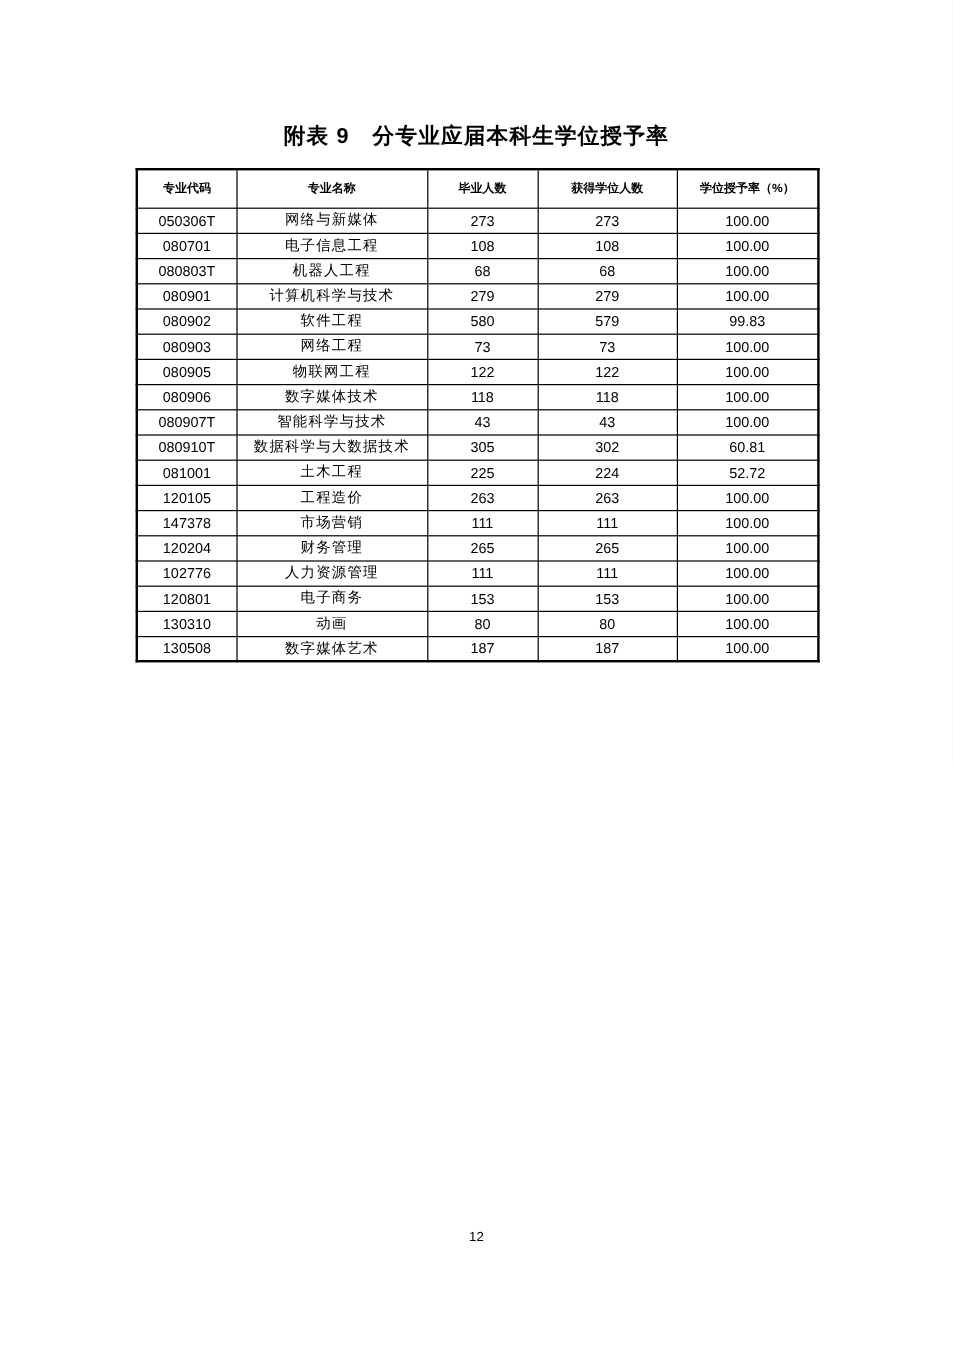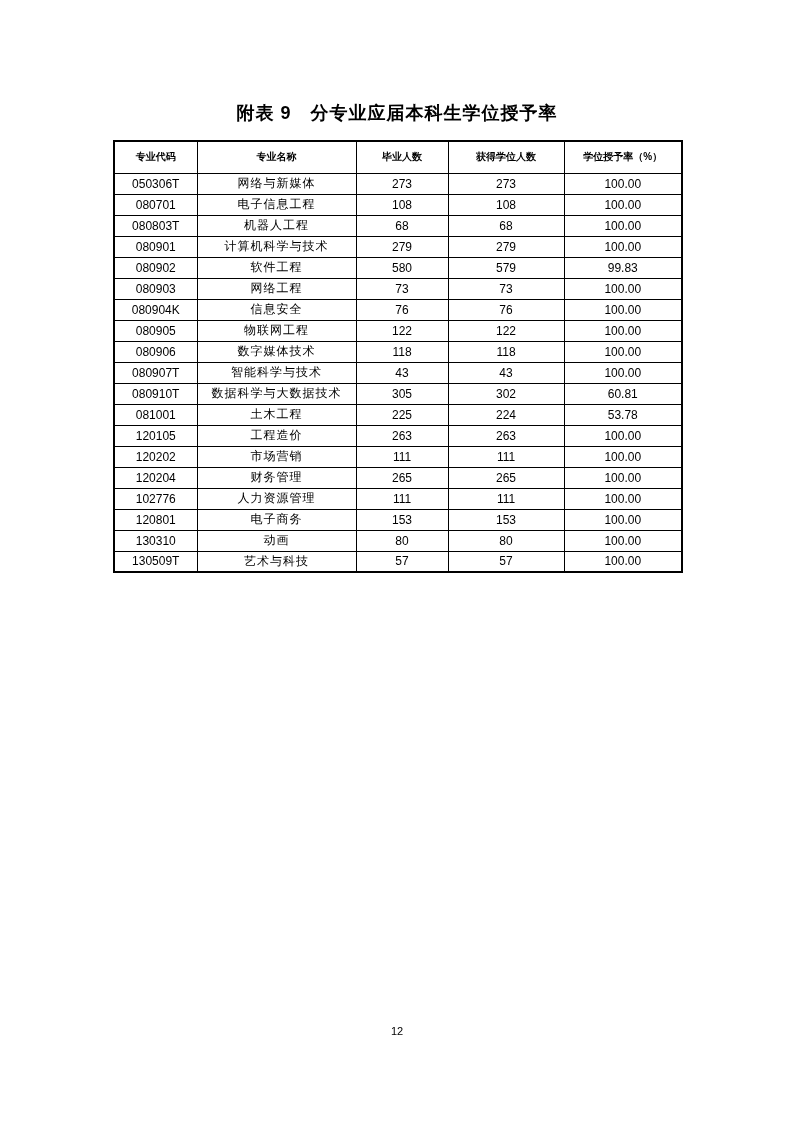--- a/index.html
+++ b/index.html
@@ -134,27 +134,20 @@
           <td class="col-rate">99.83</td>
         </tr>
         <tr>
           <td class="col-code">080903</td>
           <td class="col-name">网络工程</td>
           <td class="col-grad">73</td>
           <td class="col-deg">73</td>
           <td class="col-rate">100.00</td>
         </tr>
         <tr>
-          <td class="col-code">080904K</td>
-          <td class="col-name">信息安全</td>
-          <td class="col-grad">76</td>
-          <td class="col-deg">76</td>
-          <td class="col-rate">100.00</td>
-        </tr>
-        <tr>
           <td class="col-code">080905</td>
           <td class="col-name">物联网工程</td>
           <td class="col-grad">122</td>
           <td class="col-deg">122</td>
           <td class="col-rate">100.00</td>
         </tr>
         <tr>
           <td class="col-code">080906</td>
           <td class="col-name">数字媒体技术</td>
           <td class="col-grad">118</td>
@@ -173,31 +166,31 @@
           <td class="col-name">数据科学与大数据技术</td>
           <td class="col-grad">305</td>
           <td class="col-deg">302</td>
           <td class="col-rate">60.81</td>
         </tr>
         <tr>
           <td class="col-code">081001</td>
           <td class="col-name">土木工程</td>
           <td class="col-grad">225</td>
           <td class="col-deg">224</td>
-          <td class="col-rate">53.78</td>
+          <td class="col-rate">52.72</td>
         </tr>
         <tr>
           <td class="col-code">120105</td>
           <td class="col-name">工程造价</td>
           <td class="col-grad">263</td>
           <td class="col-deg">263</td>
           <td class="col-rate">100.00</td>
         </tr>
         <tr>
-          <td class="col-code">120202</td>
+          <td class="col-code">147378</td>
           <td class="col-name">市场营销</td>
           <td class="col-grad">111</td>
           <td class="col-deg">111</td>
           <td class="col-rate">100.00</td>
         </tr>
         <tr>
           <td class="col-code">120204</td>
           <td class="col-name">财务管理</td>
           <td class="col-grad">265</td>
           <td class="col-deg">265</td>
@@ -218,24 +211,24 @@
           <td class="col-rate">100.00</td>
         </tr>
         <tr>
           <td class="col-code">130310</td>
           <td class="col-name">动画</td>
           <td class="col-grad">80</td>
           <td class="col-deg">80</td>
           <td class="col-rate">100.00</td>
         </tr>
         <tr>
-          <td class="col-code">130509T</td>
-          <td class="col-name">艺术与科技</td>
-          <td class="col-grad">57</td>
-          <td class="col-deg">57</td>
+          <td class="col-code">130508</td>
+          <td class="col-name">数字媒体艺术</td>
+          <td class="col-grad">187</td>
+          <td class="col-deg">187</td>
           <td class="col-rate">100.00</td>
         </tr>
       </tbody>
   </table>
 
   <div class="page-number">12</div>
 
 </div>
 
 </body></html>

